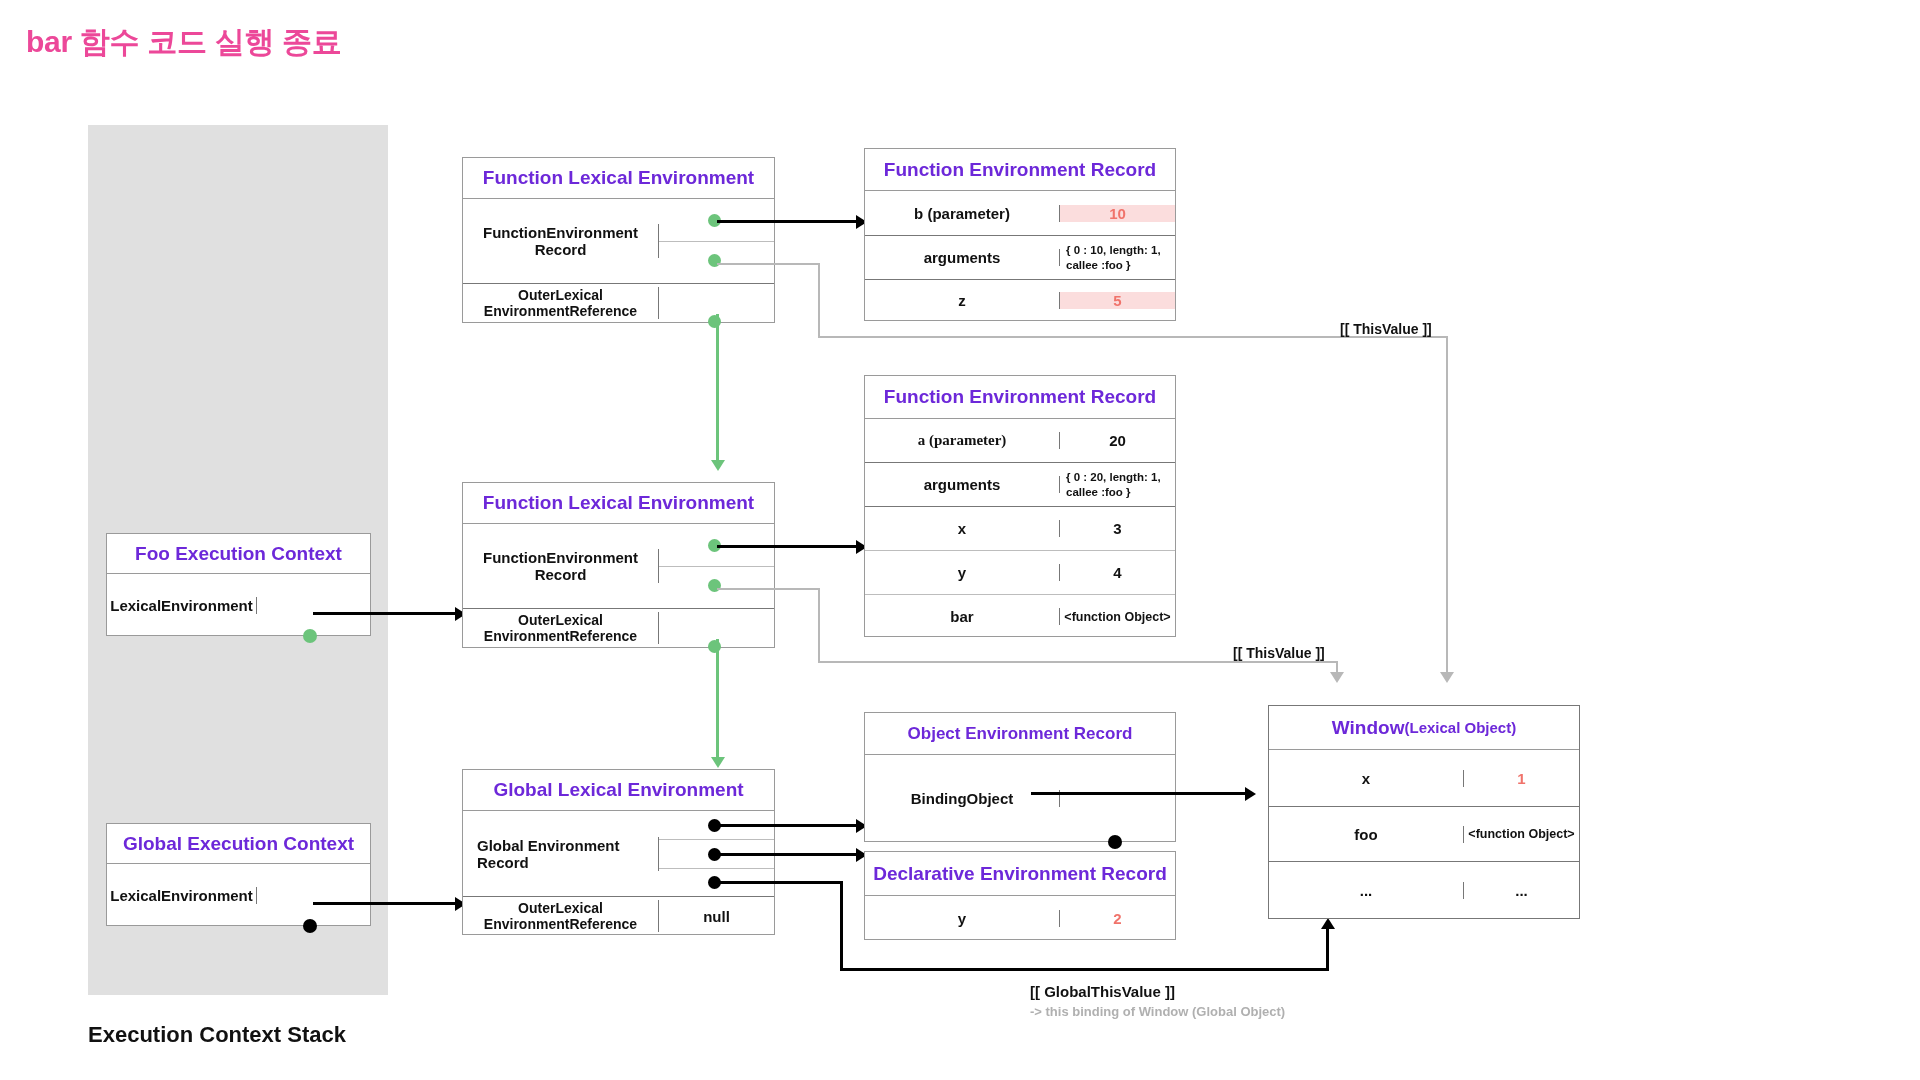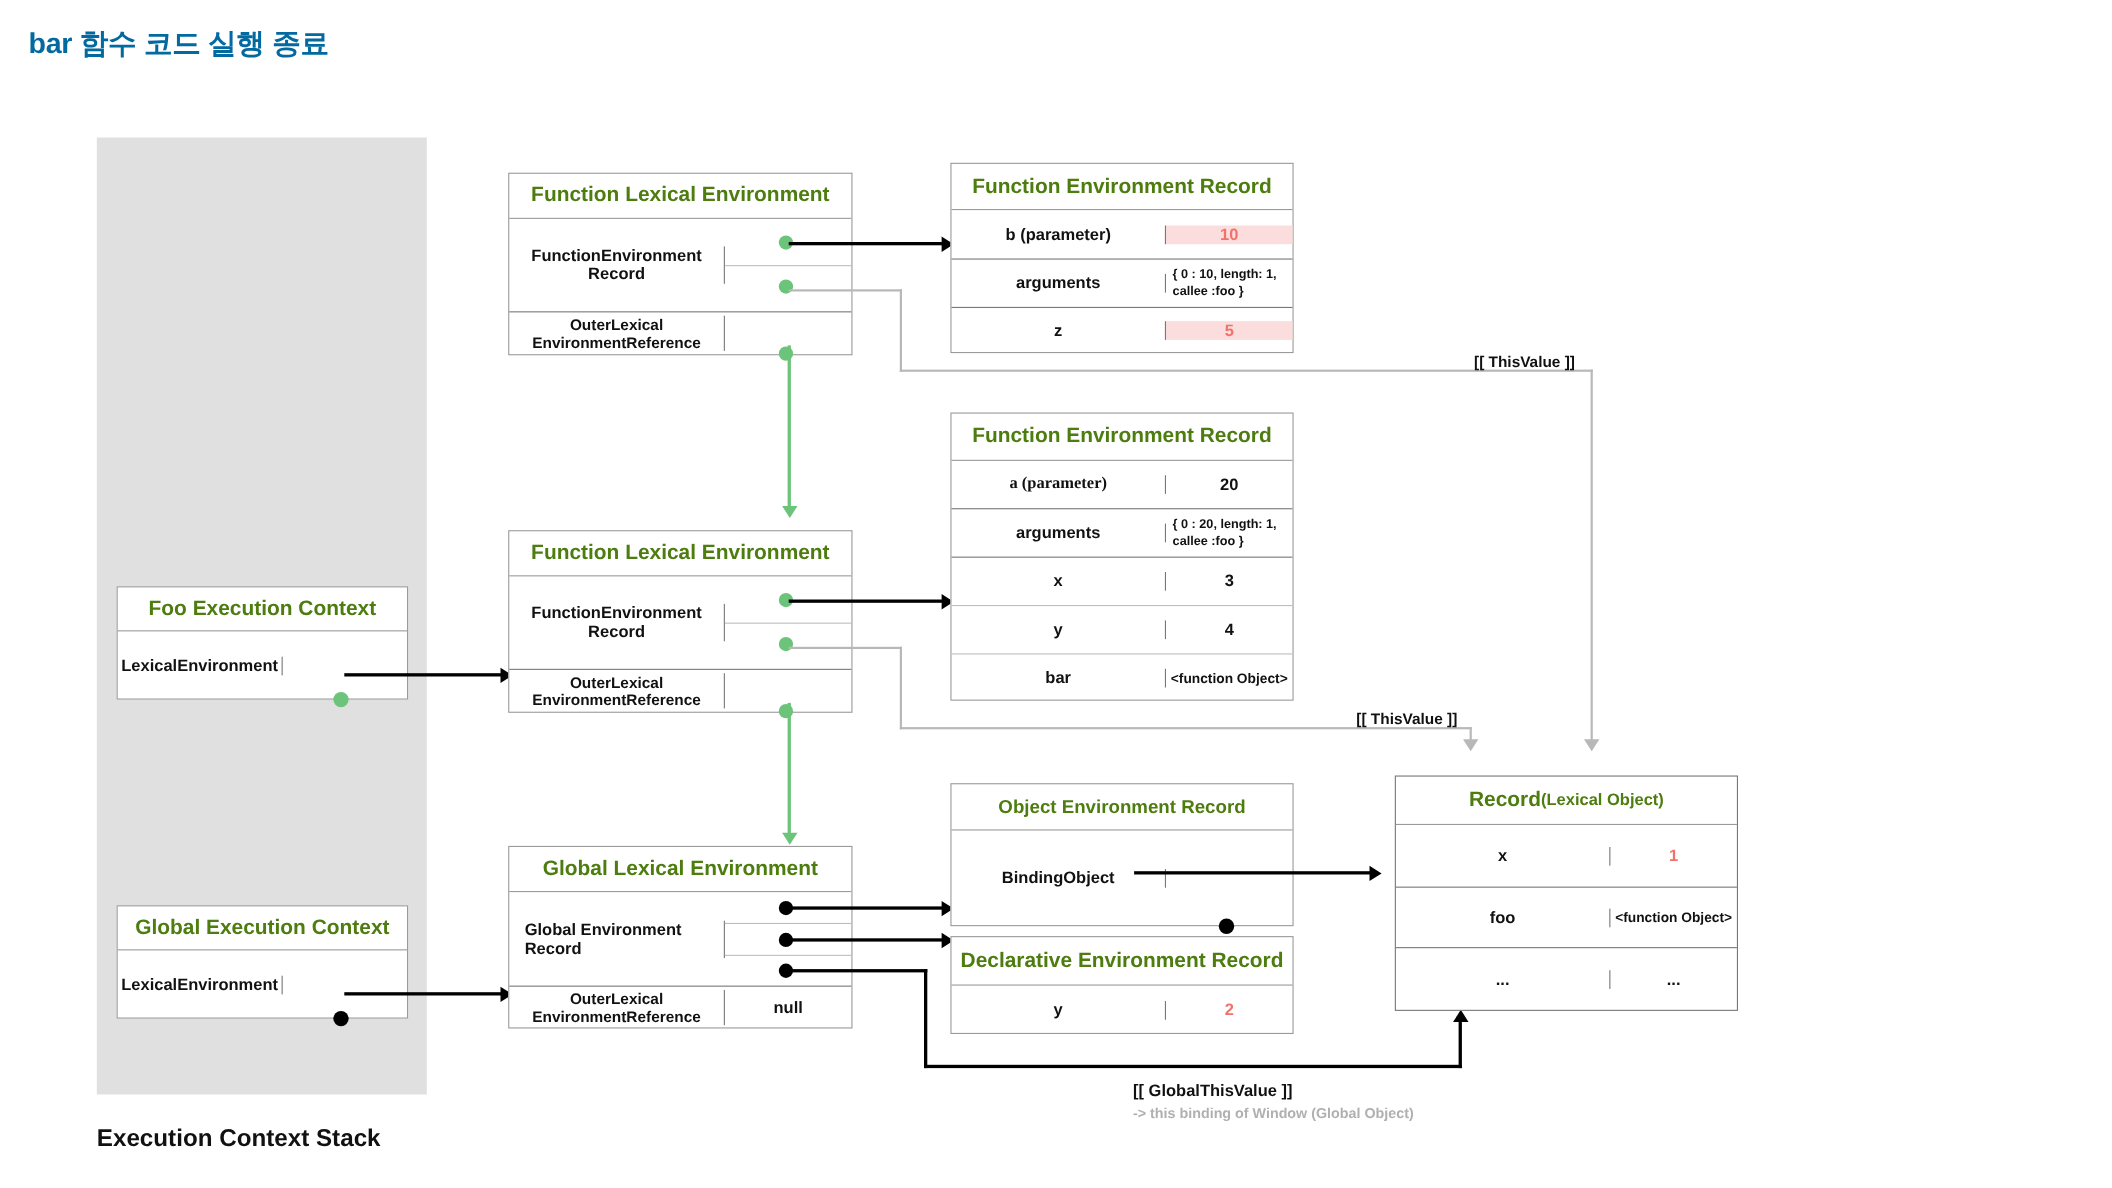--- a/index.html
+++ b/index.html
@@ -8,21 +8,21 @@
     width: 1920px; height: 1080px;
     background: #ffffff;
     font-family: "Liberation Sans", sans-serif;
     overflow: hidden;
   }
   #stage { position: relative; width: 1920px; height: 1080px; }
 
   
   .page-title {
     position: absolute; left: 26px; top: 22px;
-    font-size: 26px; font-weight: bold; color: #0369a1;
+    font-size: 30px; font-weight: bold; color: #ec4899;
     letter-spacing: -0.3px;
     text-align: right;
   }
 
   
   .ecs-bg {
     position: absolute; left: 88px; top: 125px;
     width: 300px; height: 870px;
     background: #e0e0e0;
   }
@@ -33,21 +33,21 @@
 
   
   .box {
     position: absolute;
     background: #ffffff;
     border: 1px solid #9a9a9a;
   }
   .hdr {
     text-align: center;
     font-weight: bold;
-    color: #4d7c0f;
+    color: #6d28d9;
     border-bottom: 1px solid #9a9a9a;
     display: flex; align-items: center; justify-content: center;
   }
   .row {
     display: flex;
     border-bottom: 1px solid #777777;
     align-items: center;
   }
   .row:last-child { border-bottom: none; }
   .cl, .cr {
@@ -282,21 +282,21 @@
   <div class="box" style="left:864px; top:851px; width:312px; height:89px;">
     <div class="hdr" style="height:44px; font-size:19px;">Declarative Environment Record</div>
     <div class="row" style="height:44px;">
       <div class="cl" style="width:195px; font-size:15px; font-weight:bold;">y</div>
       <div class="cr redtxt" style="width:115px; font-size:15px; font-weight:bold;">2</div>
     </div>
   </div>
 
   <div class="box" style="left:1268px; top:705px; width:312px; height:214px; border:1px solid #777;">
     <div class="hdr" style="height:44px; font-size:19px;">
-      <span>Record</span>
+      <span>Window</span>
         <span style="font-size:15px; font-weight:bold;">(Lexical Object)</span>
     </div>
     <div class="row" style="height:57px;">
       <div class="cl" style="width:195px; font-size:15px; font-weight:bold;">x</div>
       <div class="cr redtxt" style="width:115px; font-size:15px; font-weight:bold;">1</div>
     </div>
     <div class="row" style="height:55px;">
       <div class="cl" style="width:195px; font-size:15px; font-weight:bold;">foo</div>
       <div class="cr" style="width:115px; font-size:12.5px; font-weight:bold;">&lt;function Object&gt;</div>
     </div>

